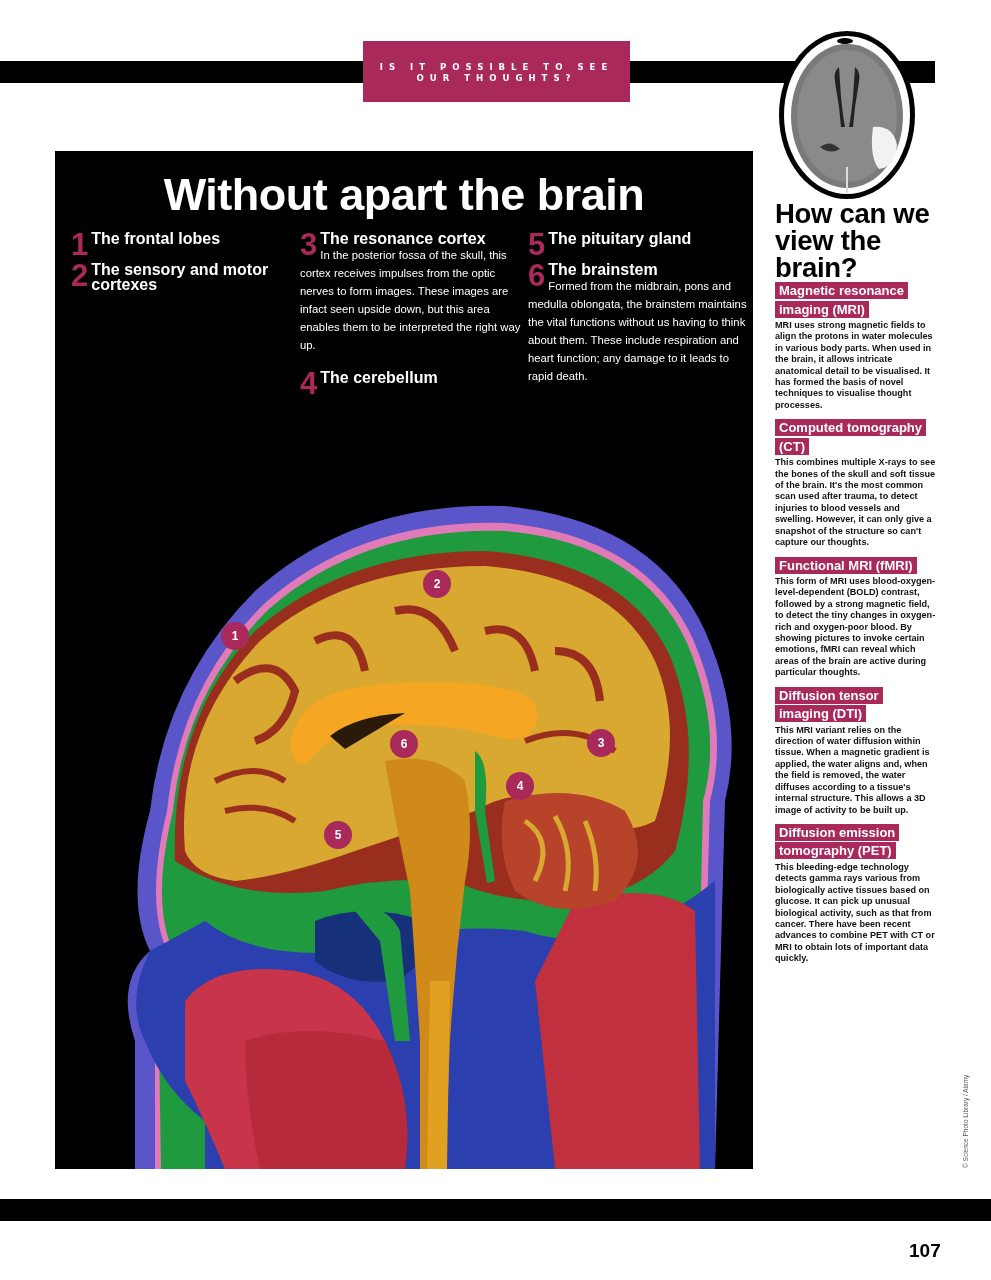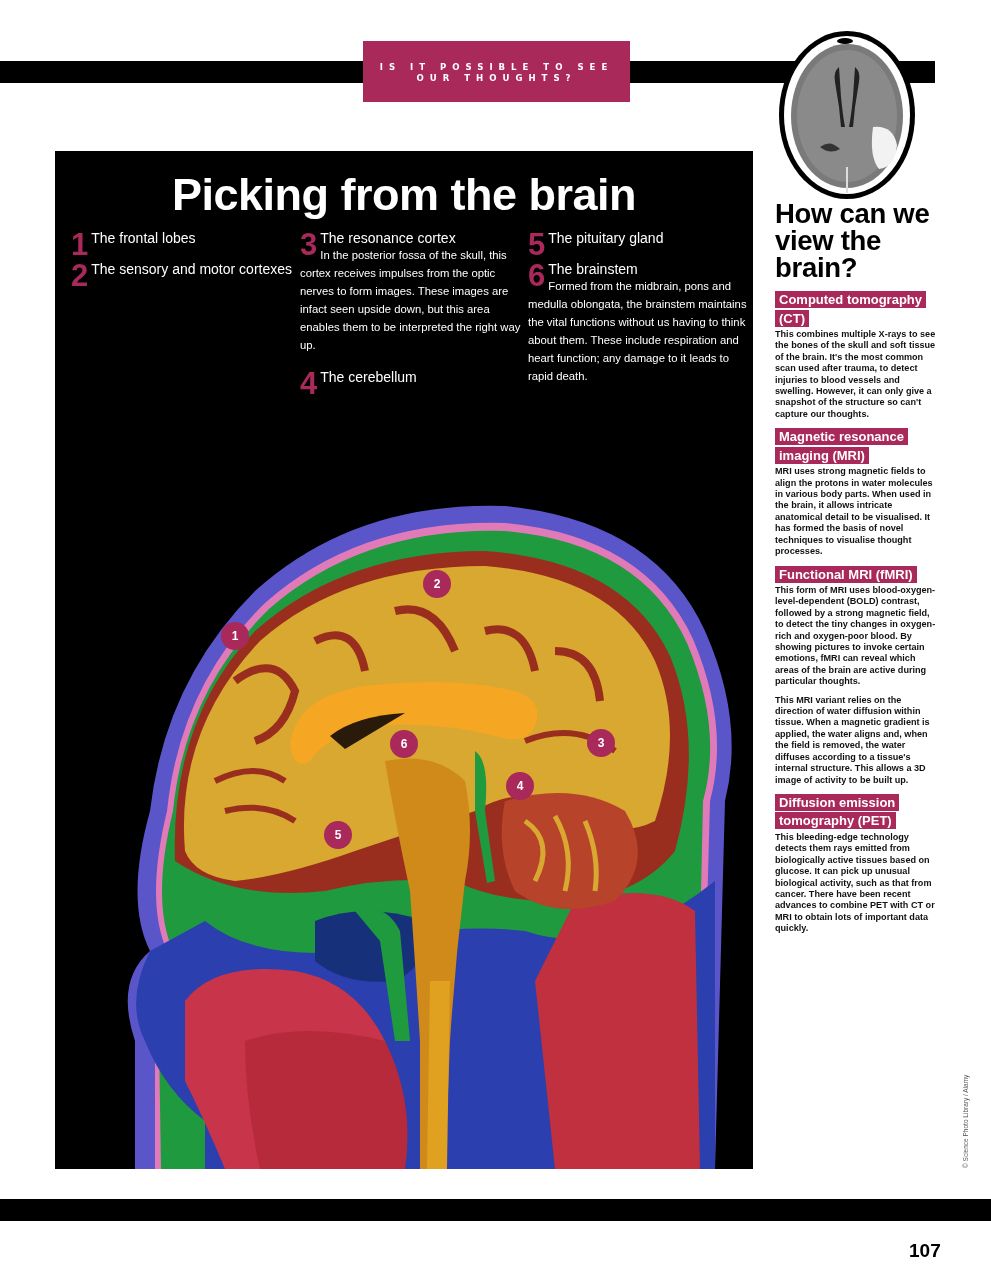--- a/index.html
+++ b/index.html
@@ -18,30 +18,30 @@
   .main-title { position: absolute; left: 0; top: 18px; width: 698px; text-align: center; color: #fff;
                 font-weight: bold; font-size: 45px; letter-spacing: -0.5px; }
 
   .col { position: absolute; top: 80px; width: 222px; color: #fff; font-size: 11.3px; line-height: 18px; }
   .col-1 { left: 16px; }
   .col-2 { left: 245px; }
   .col-3 { left: 473px; }
   .item { position: relative; margin-bottom: 13px; }
   .item-num { float: left; color: #a8295a; font-weight: bold; font-size: 31px; line-height: 25px;
               margin-right: 3px; margin-top: 1px; height: 25px; }
-  .item-title { display: block; font-weight: normal; font-size: 14px; line-height: 15px; }
+  .item-title { display: block; font-weight: bold; font-size: 16px; line-height: 15px; }
   .item-body { display: inline; }
 
   .mri-svg { position: absolute; left: 0; top: 330px; width: 698px; height: 688px; }
 
   .marker { position: absolute; width: 28px; height: 28px; border-radius: 50%; background: #a8295a;
             color: #fff; font-weight: bold; font-size: 12px; text-align: center; line-height: 28px; }
 
   .sidebar { position: absolute; left: 775px; top: 200px; width: 162px; }
-  .sidebar-title { font-weight: bold; font-size: 27.5px; line-height: 27px; letter-spacing: -0.3px; margin-bottom: 9px; }
+  .sidebar-title { font-weight: bold; font-size: 27.5px; line-height: 27px; letter-spacing: -0.3px; }
   .scan { margin-bottom: 7px; }
   .scan-label { display: inline; background: #a8295a; color: #fff; font-weight: bold; font-size: 13px;
                 line-height: 17.5px; padding: 1px 4px; box-decoration-break: clone; -webkit-box-decoration-break: clone; }
   .scan-label-wrap { margin-bottom: 2px; width: 155px; }
   .scan-body { font-weight: bold; font-size: 9.1px; line-height: 11.4px; color: #111; }
 
   .credit { position: absolute; left: 962px; top: 1168px; transform: rotate(-90deg); transform-origin: left top;
             font-size: 6.5px; color: #555; white-space: nowrap; }
 
   .bottom-bar { position: absolute; left: 0; top: 1199px; width: 991px; height: 22px; background: #000; }
@@ -59,21 +59,21 @@
   <ellipse cx="72" cy="89" rx="56" ry="72" fill="#7a7a7a"></ellipse>
   <ellipse cx="72" cy="89" rx="50" ry="66" fill="#8a8a8a"></ellipse>
   <path d="M60 55 Q58 45 64 40 L66 70 Q68 90 70 100 L74 100 Q76 90 78 70 L80 40 Q86 45 84 55 L80 80 L78 100 L66 100 L64 80 Z" fill="#222"></path>
   <path d="M45 120 Q55 112 65 122 Q55 128 45 120 Z" fill="#333"></path>
   <path d="M98 100 Q118 98 122 118 Q120 140 104 142 Q94 130 98 100 Z" fill="#f2f2f2"></path>
   <rect x="71" y="140" width="2" height="26" fill="#ddd"></rect>
   <ellipse cx="70" cy="14" rx="8" ry="3" fill="#000"></ellipse>
 </svg>
 
 <div class="main-panel">
-  <h1 class="main-title">Picking from the brain</h1>
+  <h1 class="main-title">Without apart the brain</h1>
 
   <div class="col col-1">
     <div class="item">
       <span class="item-num">1</span>
       <span class="item-title">The frontal lobes</span>
     </div>
     <div class="item" style="margin-top:16px;">
       <span class="item-num">2</span>
       <span class="item-title">The sensory and motor cortexes</span>
     </div>
@@ -141,36 +141,37 @@
   <div class="marker" style="left:532px;top:578px;">3</div>
   <div class="marker" style="left:451px;top:621px;">4</div>
   <div class="marker" style="left:269px;top:670px;">5</div>
   <div class="marker" style="left:335px;top:579px;">6</div>
 </div>
 
 <div class="sidebar">
   <h2 class="sidebar-title">How can we view the brain?</h2>
 
   <div class="scan">
+    <div class="scan-label-wrap"><span class="scan-label">Magnetic resonance imaging (MRI)</span></div>
+    <div class="scan-body">MRI uses strong magnetic fields to align the protons in water molecules in various body parts. When used in the brain, it allows intricate anatomical detail to be visualised. It has formed the basis of novel techniques to visualise thought processes.</div>
+  </div>
+  <div class="scan">
     <div class="scan-label-wrap"><span class="scan-label">Computed tomography (CT)</span></div>
     <div class="scan-body">This combines multiple X-rays to see the bones of the skull and soft tissue of the brain. It's the most common scan used after trauma, to detect injuries to blood vessels and swelling. However, it can only give a snapshot of the structure so can't capture our thoughts.</div>
-  </div>
-  <div class="scan">
-    <div class="scan-label-wrap"><span class="scan-label">Magnetic resonance imaging (MRI)</span></div>
-    <div class="scan-body">MRI uses strong magnetic fields to align the protons in water molecules in various body parts. When used in the brain, it allows intricate anatomical detail to be visualised. It has formed the basis of novel techniques to visualise thought processes.</div>
   </div>
   <div class="scan">
     <div class="scan-label-wrap"><span class="scan-label">Functional MRI (fMRI)</span></div>
     <div class="scan-body">This form of MRI uses blood-oxygen-level-dependent (BOLD) contrast, followed by a strong magnetic field, to detect the tiny changes in oxygen-rich and oxygen-poor blood. By showing pictures to invoke certain emotions, fMRI can reveal which areas of the brain are active during particular thoughts.</div>
   </div>
   <div class="scan">
+    <div class="scan-label-wrap"><span class="scan-label">Diffusion tensor imaging (DTI)</span></div>
     <div class="scan-body">This MRI variant relies on the direction of water diffusion within tissue. When a magnetic gradient is applied, the water aligns and, when the field is removed, the water diffuses according to a tissue's internal structure. This allows a 3D image of activity to be built up.</div>
   </div>
   <div class="scan">
     <div class="scan-label-wrap"><span class="scan-label">Diffusion emission tomography (PET)</span></div>
-    <div class="scan-body">This bleeding-edge technology detects them rays emitted from biologically active tissues based on glucose. It can pick up unusual biological activity, such as that from cancer. There have been recent advances to combine PET with CT or MRI to obtain lots of important data quickly.</div>
+    <div class="scan-body">This bleeding-edge technology detects gamma rays various from biologically active tissues based on glucose. It can pick up unusual biological activity, such as that from cancer. There have been recent advances to combine PET with CT or MRI to obtain lots of important data quickly.</div>
   </div>
 </div>
 
 <div class="credit">© Science Photo Library / Alamy</div>
 
 <div class="bottom-bar"></div>
 <div class="page-num">107</div>
 
 </body></html>

